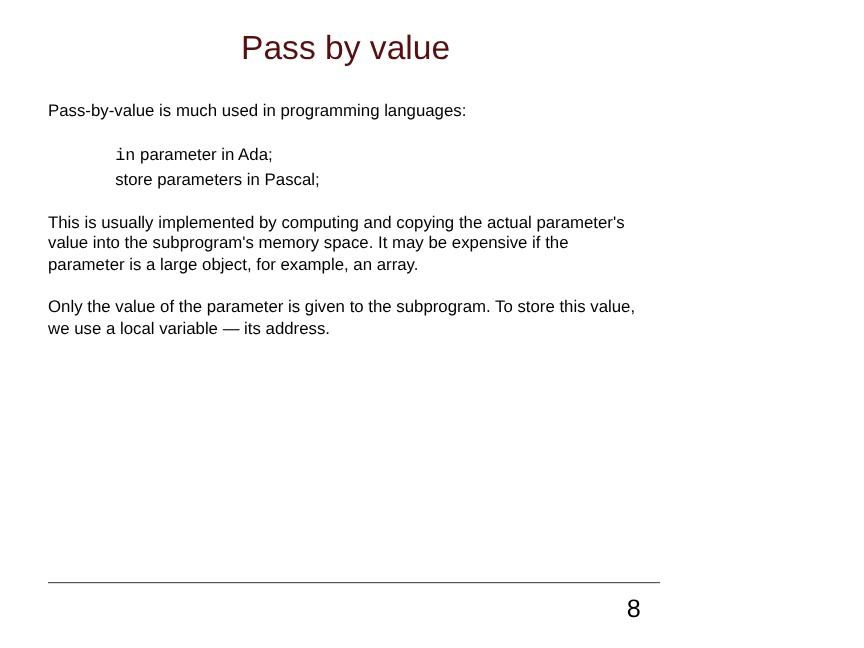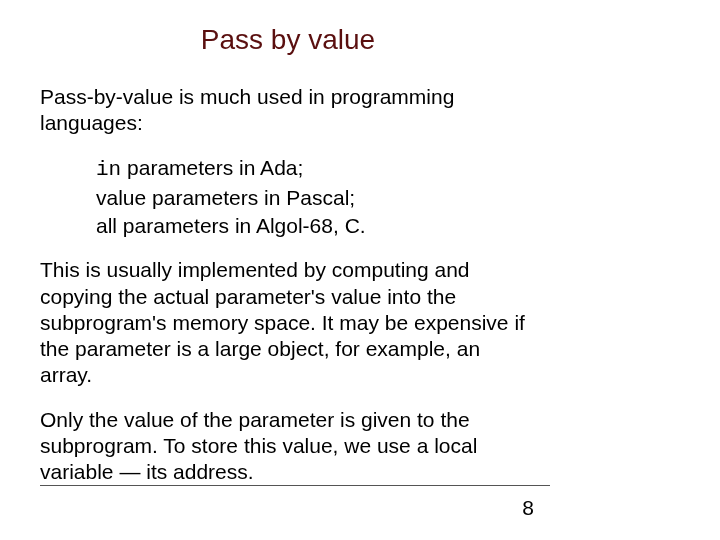--- a/index.html
+++ b/index.html
@@ -19,21 +19,21 @@
     position: relative;
   }
   .title {
     text-align: center;
     font-size: 28px;
     color: #5a0f0f;
     margin: 0 0 28px 0;
     font-weight: normal;
   }
   .body {
-    font-size: 21px;
+    font-size: 14px;
     line-height: 1.25;
   }
   .para {
     margin: 0 0 18px 0;
   }
   .bullets {
     margin: 0 0 18px 56px;
   }
   .bullets .line {
     margin: 2px 0;
@@ -62,24 +62,23 @@
 <div class="slide">
 
   <h1 class="title">Pass by value</h1>
 
   <div class="body">
 
     <p class="para">Pass-by-value is much used in programming languages:</p>
 
     <div class="bullets">
       <div class="line">
-        <span class="mono">in</span><span> parameters in Ada;</span>
+        <span class="mono">in</span><span> parameter in Ada;</span>
       </div>
-      <div class="line">value parameters in Pascal;</div>
-      <div class="line">all parameters in Algol-68, C.</div>
+      <div class="line">store parameters in Pascal;</div>
     </div>
 
     <p class="para">This is usually implemented by computing and copying the actual parameter's value into the subprogram's memory space. It may be expensive if the parameter is a large object, for example, an array.</p>
 
     <p class="para">Only the value of the parameter is given to the subprogram. To store this value, we use a local variable — its address.</p>
 
   </div>
 
   <div class="hr"></div>
   <div class="pagenum">8</div>

